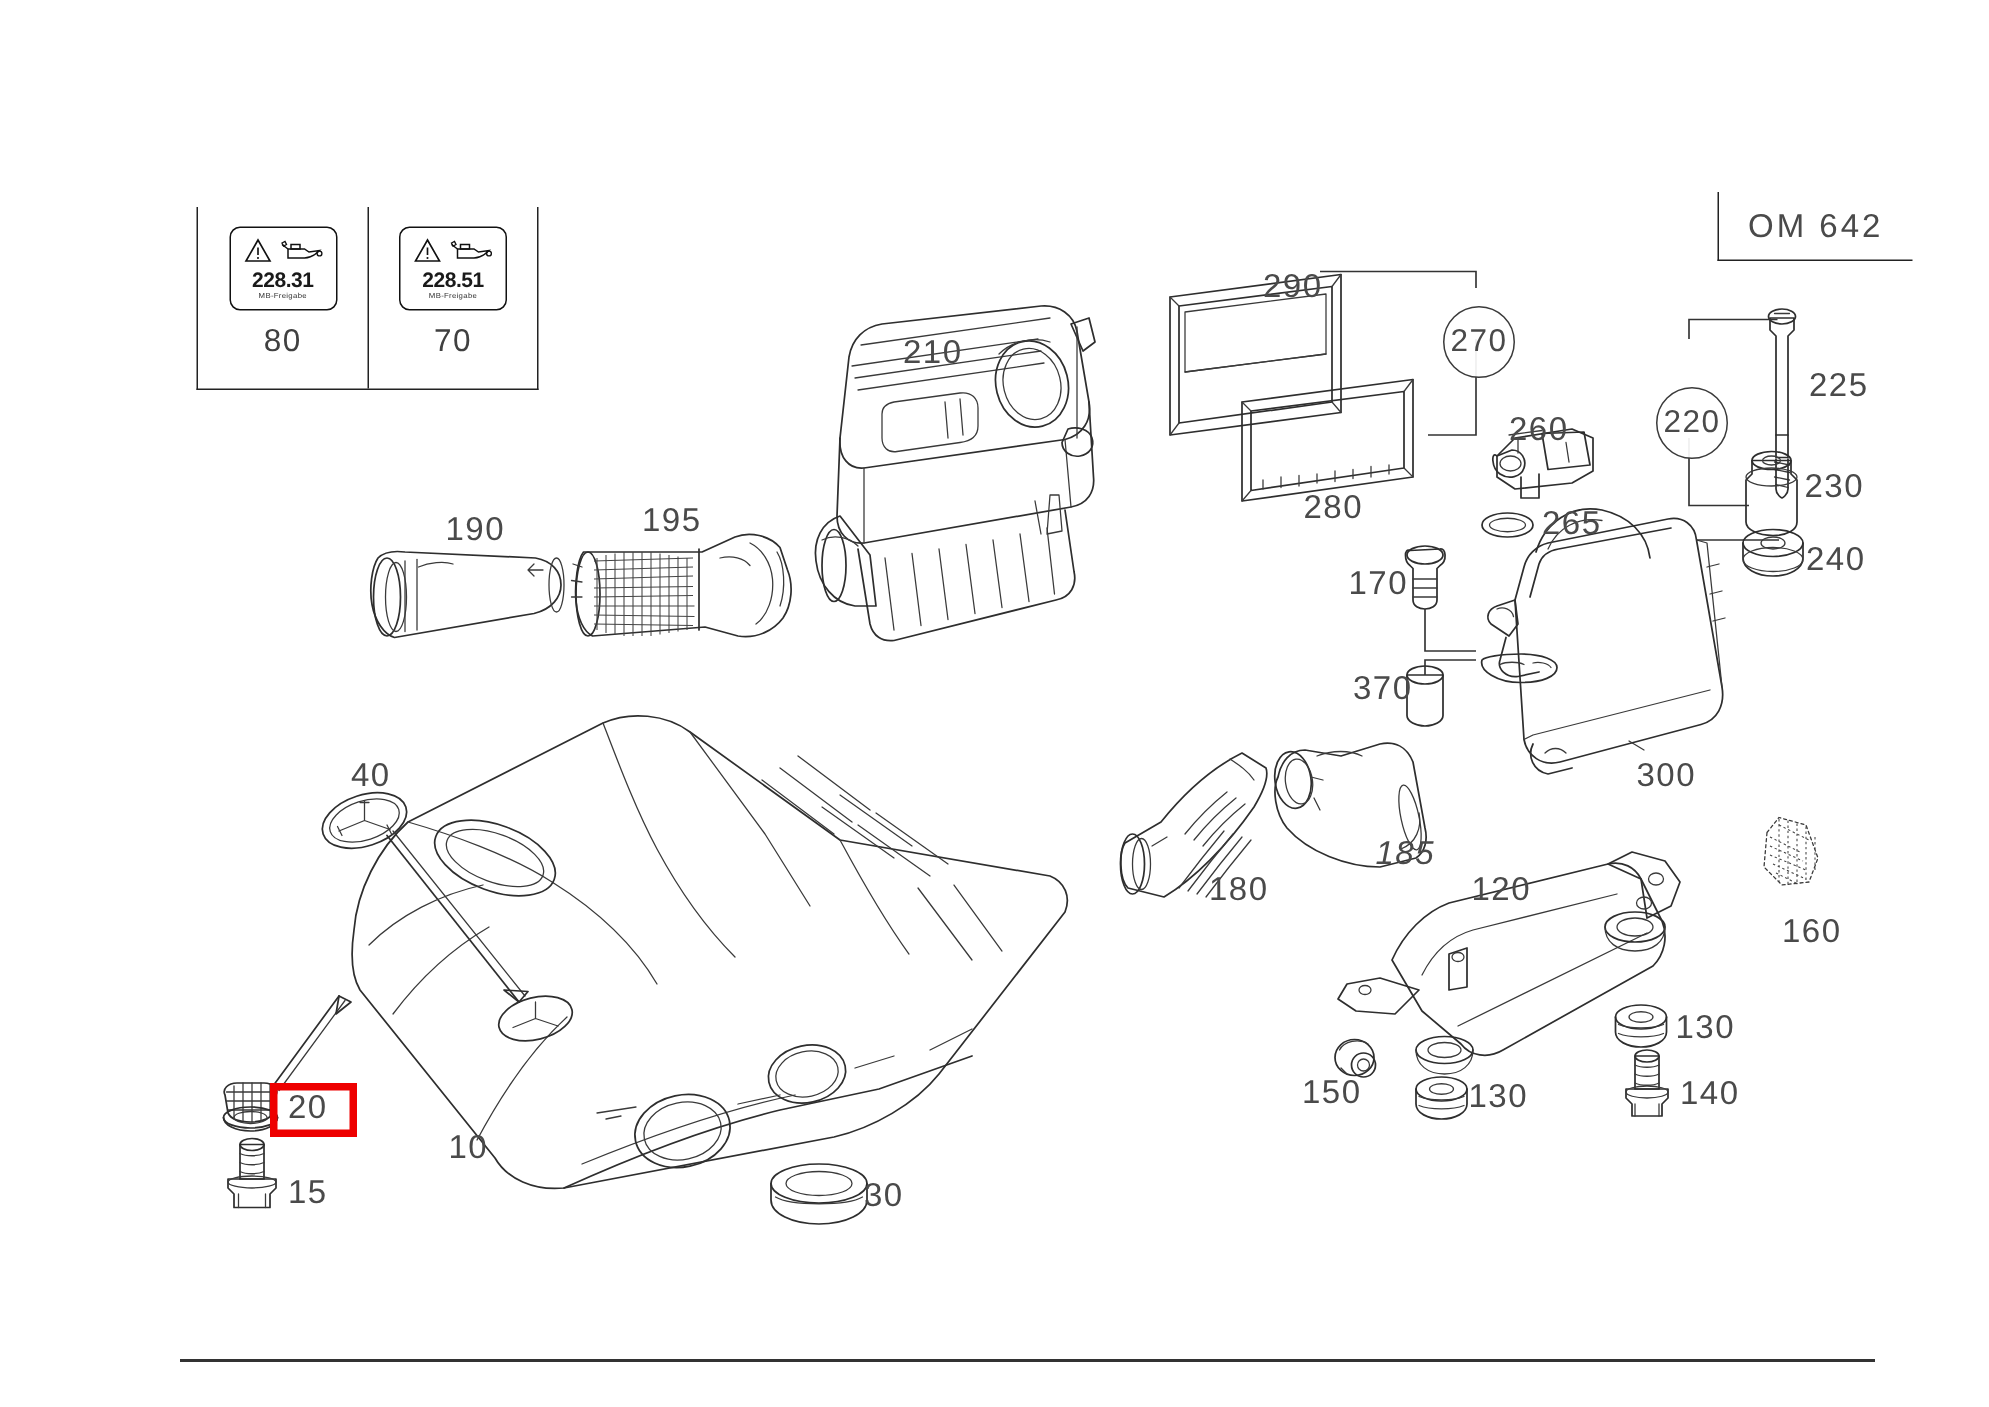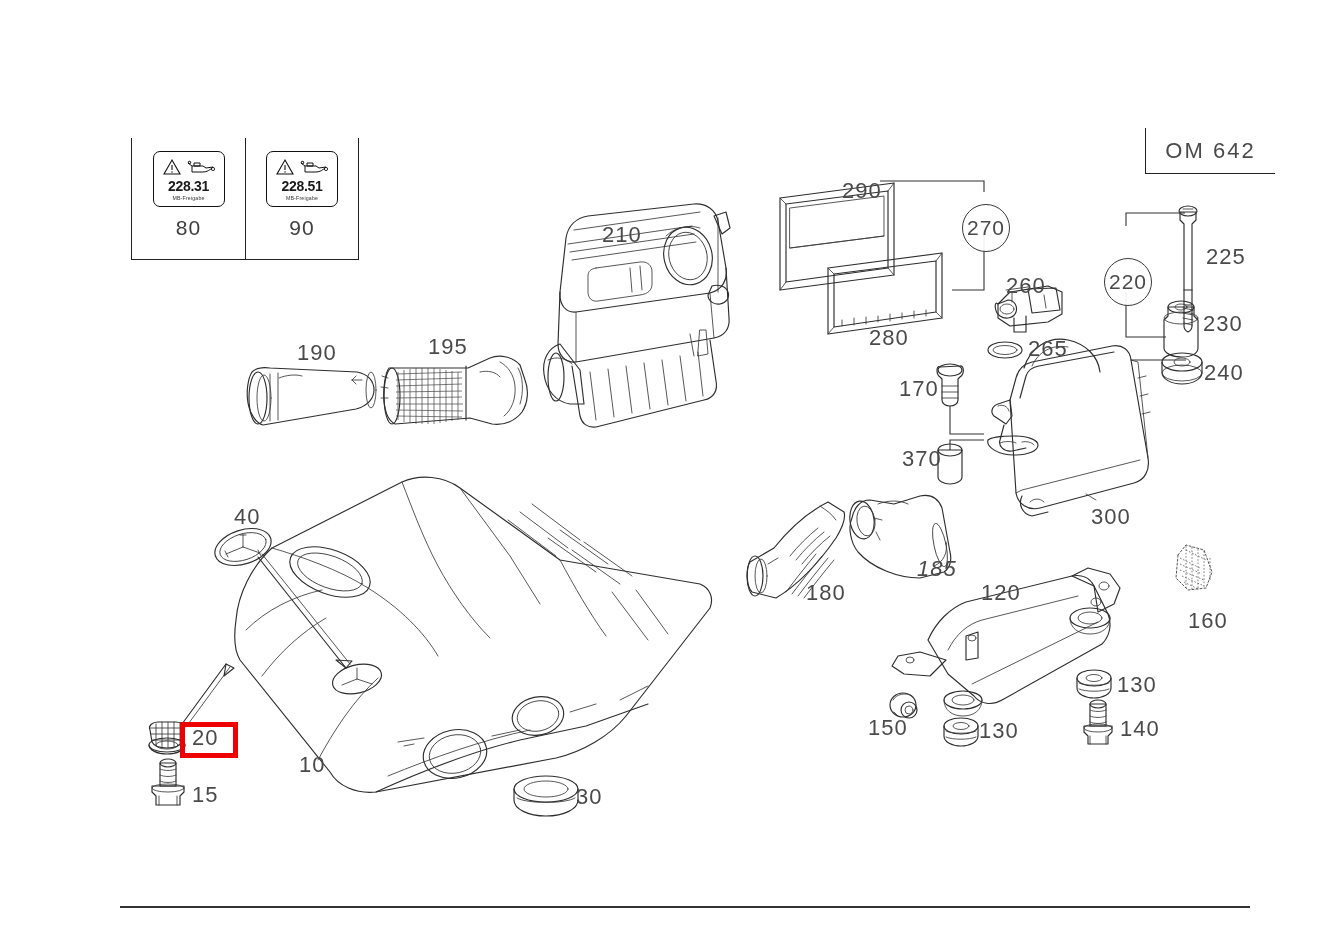--- a/index.html
+++ b/index.html
@@ -573,21 +573,21 @@
             <path d="M6 8 L6 14 L17 14 C21 14 24 12 27 9 L20 10 L17 8 Z" fill="none" stroke="#111" stroke-width="1"></path>
             <path d="M8 5 L14 5 L14 8 L8 8 Z" fill="none" stroke="#111" stroke-width="1"></path>
             <path d="M2 5 L6 8" stroke="#111" stroke-width="1"></path>
             <path d="M2 4 L4 3 L5 5 L3 6 Z" fill="none" stroke="#111" stroke-width="0.9"></path>
             <circle cx="27" cy="11" r="1.6" fill="none" stroke="#111" stroke-width="0.9"></circle>
           </svg>
         </div>
         <div class="oil-spec">228.51</div>
         <div class="oil-sub">MB-Freigabe</div>
       </div>
-      <div class="oil-num">90</div>
+      <div class="oil-num">70</div>
     </div>
   </div>
 
   <div class="model-badge">
     <span>OM 642</span>
   </div>
 
   <div id="callout-layer">
       <div class="callout" style="left: 299px; top: 752px;">10</div>
       <div class="callout" style="left: 192px; top: 782px;">15</div>

